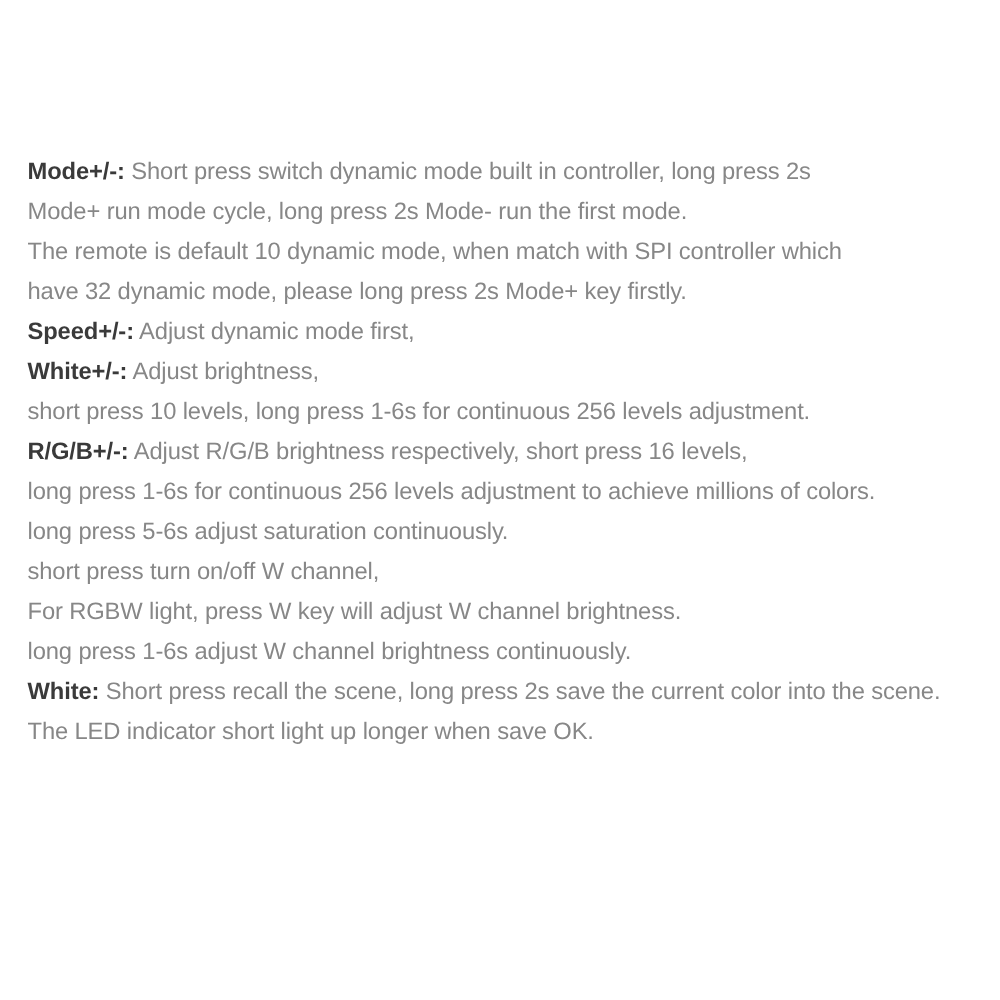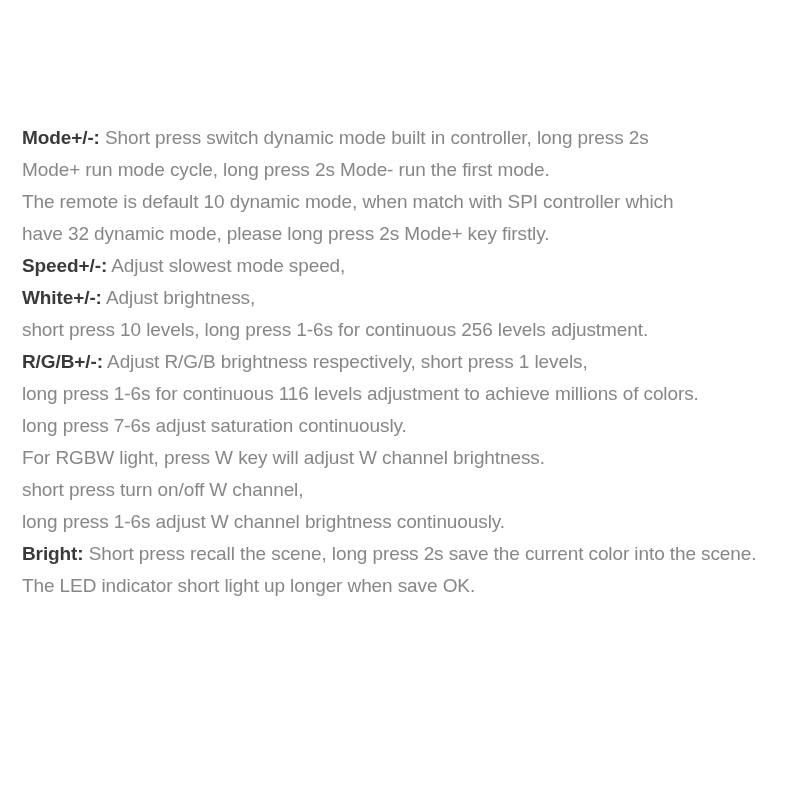--- a/index.html
+++ b/index.html
@@ -39,25 +39,25 @@
 </style>
 </head>
 <body>
 
 <div class="page">
   <div class="doc-block">
     <p class="line"><span class="key-label">Mode+/-:</span><span> Short press switch dynamic mode built in controller, long press 2s</span></p>
     <p class="line"><span>Mode+ run mode cycle, long press 2s Mode- run the first mode.</span></p>
     <p class="line"><span>The remote is default 10 dynamic mode, when match with SPI controller which</span></p>
     <p class="line"><span>have 32 dynamic mode, please long press 2s Mode+ key firstly.</span></p>
-    <p class="line"><span class="key-label">Speed+/-:</span><span> Adjust slowest mode speed,</span></p>
+    <p class="line"><span class="key-label">Speed+/-:</span><span> Adjust dynamic mode first,</span></p>
     <p class="line"><span class="key-label">White+/-:</span><span> Adjust brightness,</span></p>
     <p class="line"><span>short press 10 levels, long press 1-6s for continuous 256 levels adjustment.</span></p>
-    <p class="line"><span class="key-label">R/G/B+/-:</span><span> Adjust R/G/B brightness respectively, short press 1 levels,</span></p>
-    <p class="line"><span>long press 1-6s for continuous 116 levels adjustment to achieve millions of colors.</span></p>
-    <p class="line"><span>long press 7-6s adjust saturation continuously.</span></p>
+    <p class="line"><span class="key-label">R/G/B+/-:</span><span> Adjust R/G/B brightness respectively, short press 16 levels,</span></p>
+    <p class="line"><span>long press 1-6s for continuous 256 levels adjustment to achieve millions of colors.</span></p>
+    <p class="line"><span>long press 5-6s adjust saturation continuously.</span></p>
+    <p class="line"><span>short press turn on/off W channel,</span></p>
     <p class="line"><span>For RGBW light, press W key will adjust W channel brightness.</span></p>
-    <p class="line"><span>short press turn on/off W channel,</span></p>
     <p class="line"><span>long press 1-6s adjust W channel brightness continuously.</span></p>
-    <p class="line"><span class="key-label">Bright:</span><span> Short press recall the scene, long press 2s save the current color into the scene.</span></p>
+    <p class="line"><span class="key-label">White:</span><span> Short press recall the scene, long press 2s save the current color into the scene.</span></p>
     <p class="line"><span>The LED indicator short light up longer when save OK.</span></p>
   </div>
 </div>
 
 </body></html>

